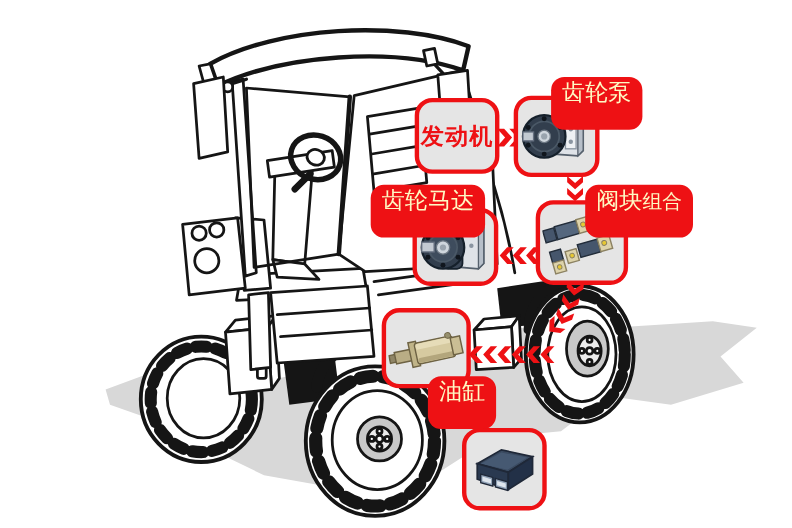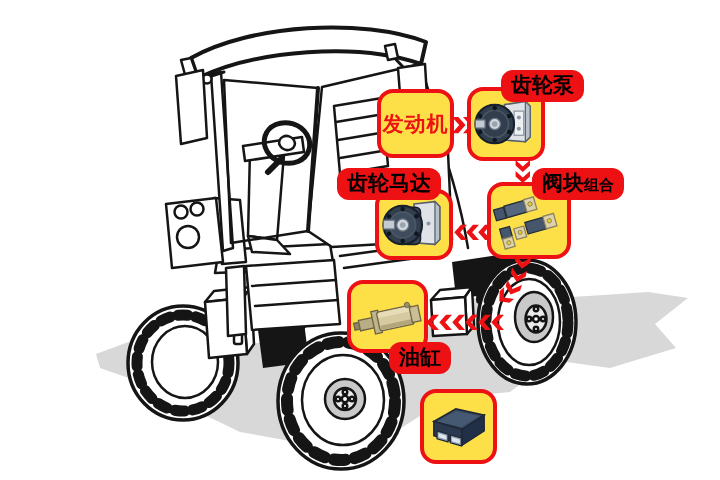--- a/index.html
+++ b/index.html
@@ -1,24 +1,24 @@
 <!DOCTYPE html>
 <html style="--red: #ee1114; --line: #151515; --shadow: #d8d8d8;"><head>
 <meta charset="utf-8">
 <style>
   :root{ --red:#ee1114; --line:#151515; --shadow:#d8d8d8; }
   html,body{margin:0;padding:0;background:#fff;}
   #stage{position:relative;width:720px;height:480px;overflow:hidden;background:#fff;
          font-family:"Liberation Sans","DejaVu Sans",sans-serif;}
   #scene{position:absolute;left:0;top:0;z-index:0;}
-  .callout-box{position:absolute;background:#fde047;border:4px solid var(--red);border-radius:16px;
+  .callout-box{position:absolute;background:#e5e5e5;border:4px solid var(--red);border-radius:16px;
                box-sizing:border-box;display:flex;align-items:center;justify-content:center;z-index:30;}
-  .pill{position:absolute;background:var(--red);color:#000000;font-weight:bold;border-radius:12px;
-        padding:2px 10px 4px;font-size:21px;line-height:1.25;white-space:nowrap;z-index:40;}
-  .pill .small{font-size:15px;}
+  .pill{position:absolute;background:var(--red);color:#fef9c3;font-weight:normal;border-radius:12px;
+        padding:2px 10px 20px;font-size:21px;line-height:1.25;white-space:nowrap;z-index:40;}
+  .pill .small{font-size:18px;}
   .engine-text{color:var(--red);font-size:21px;font-weight:bold;letter-spacing:1px;}
   .arrow{fill:var(--red);}
 </style>
 </head>
 <body>
 
 <div id="stage">
 
   <svg id="scene" width="720" height="480" viewBox="0 0 720 480">
 

